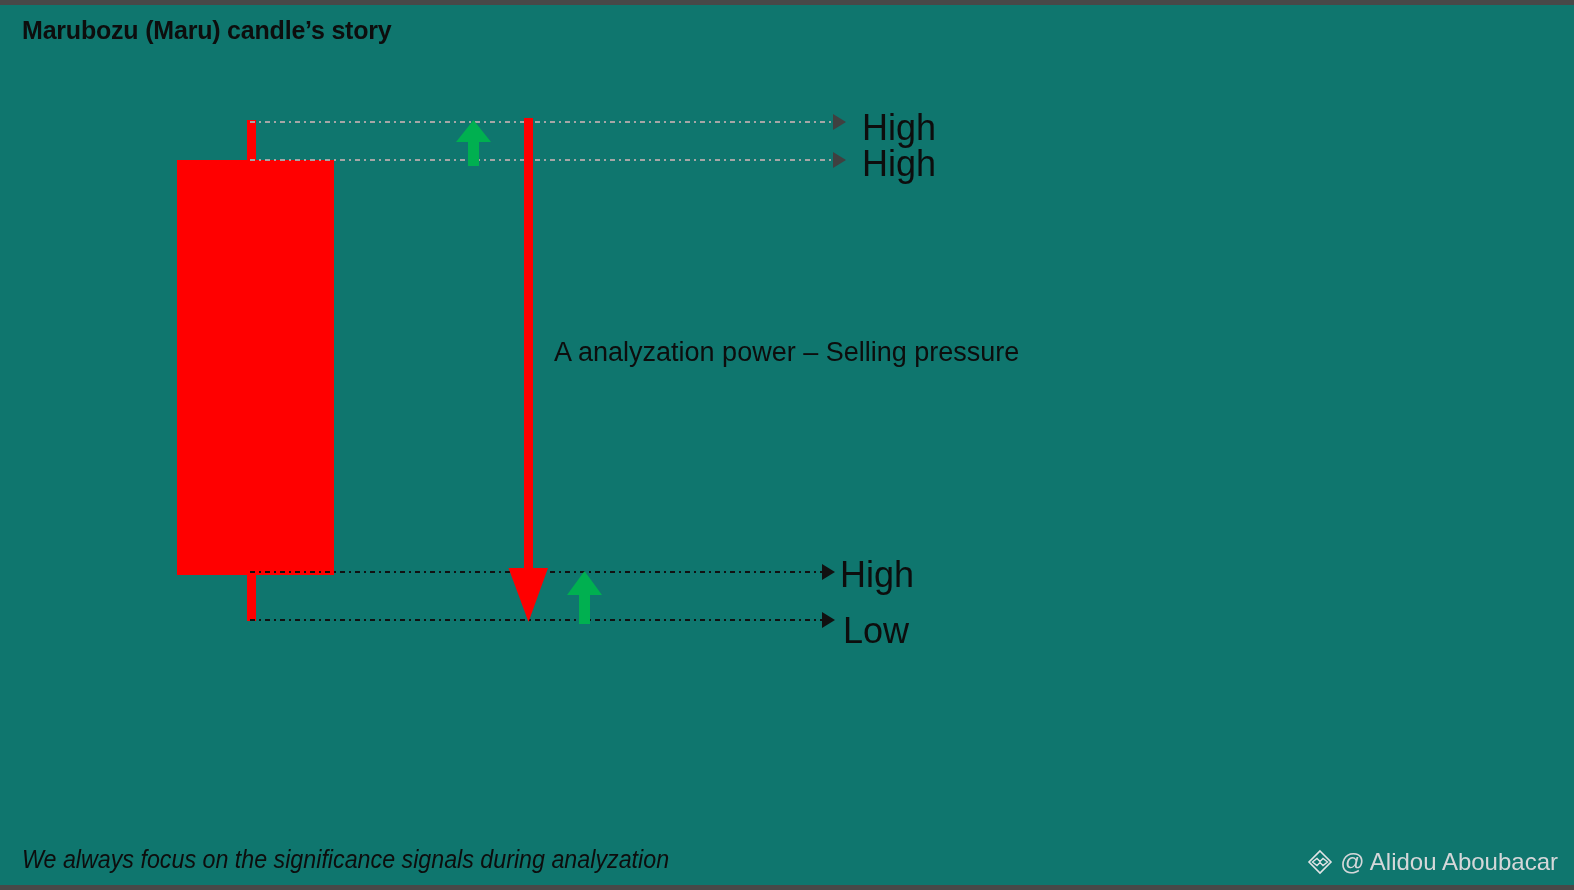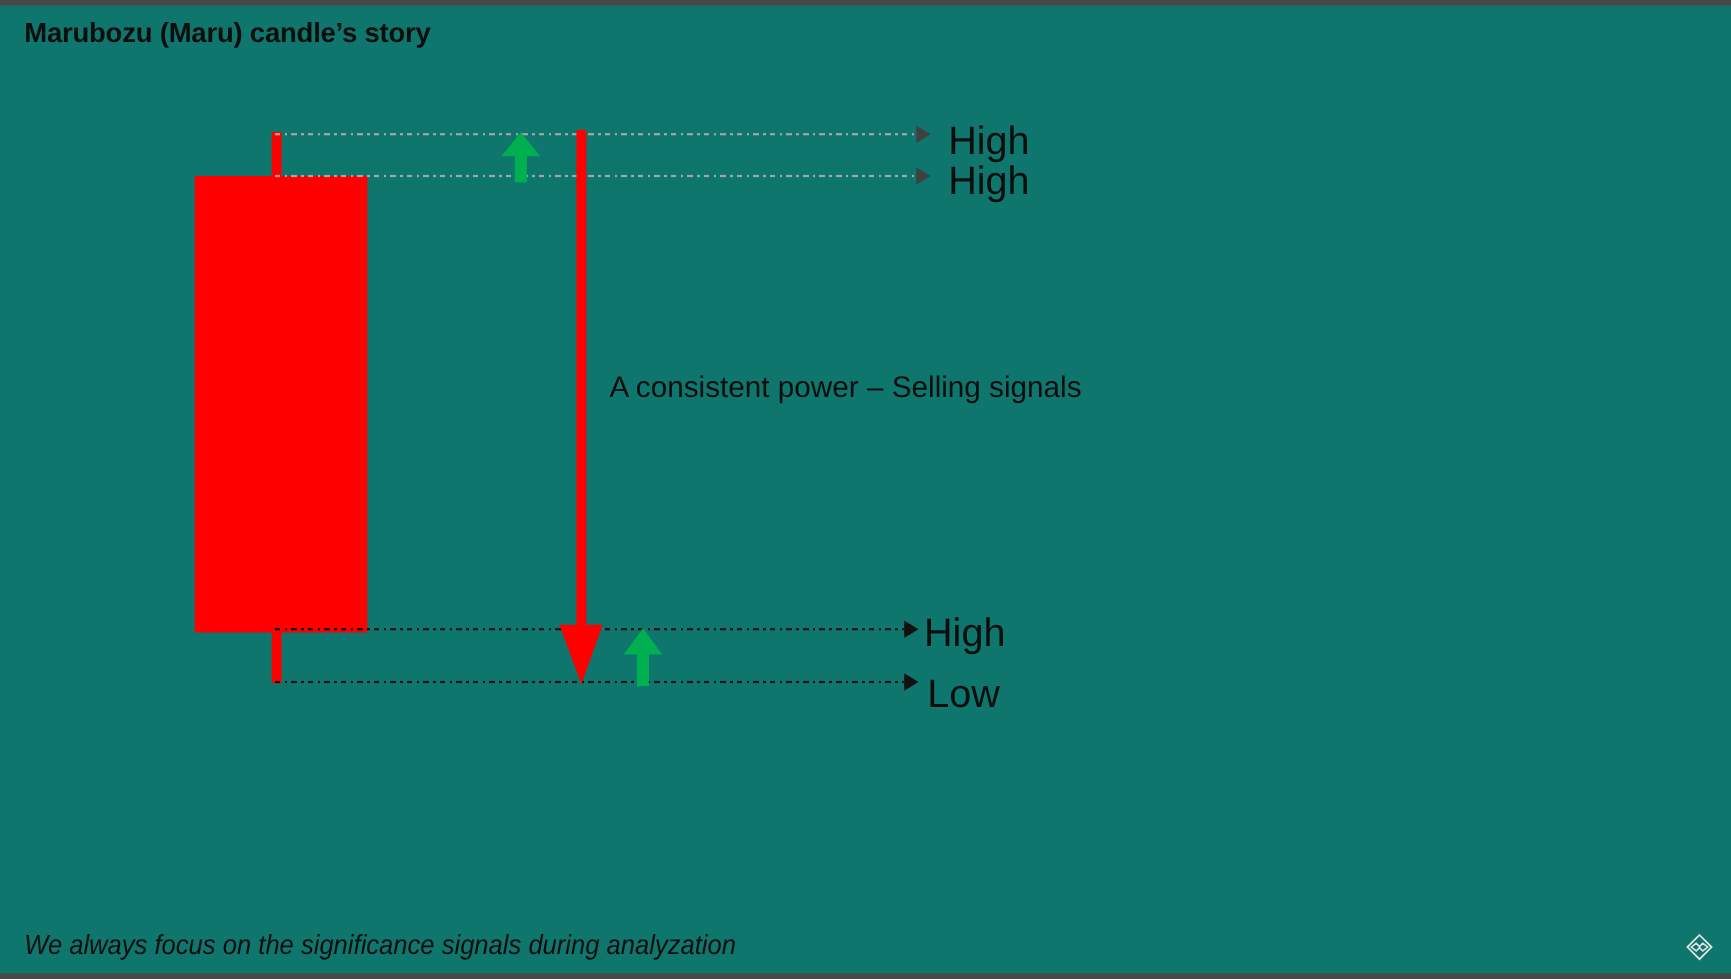--- a/index.html
+++ b/index.html
@@ -201,26 +201,27 @@
   <svg id="green-arrow-upper" class="green-arrow" width="38" height="48" viewBox="0 0 38 48" aria-hidden="true">
     <rect x="13" y="18" width="11" height="30" fill="#00b050"></rect>
     <polygon points="18.5,2 36,24 1,24" fill="#00b050"></polygon>
   </svg>
 
   <svg id="green-arrow-lower" class="green-arrow" width="38" height="58" viewBox="0 0 38 58" aria-hidden="true">
     <rect x="13" y="22" width="11" height="36" fill="#00b050"></rect>
     <polygon points="18.5,5 36,29 1,29" fill="#00b050"></polygon>
   </svg>
 
-  <div id="annotation-text">A consistent power – Selling signals</div>
+  <div id="annotation-text">A analyzation power – Selling pressure</div>
 
   <div id="footer-note">We always focus on the significance signals during analyzation</div>
 
   <div id="watermark">
     <span class="wm-mark">
       <svg width="26" height="26" viewBox="0 0 26 26" aria-hidden="true">
         <path d="M13 2 L24 13 L13 24 L2 13 Z" fill="none" stroke="#e2e4e6" stroke-width="1.6"></path>
         <path d="M5.5 13 L10 9.5 L13 12.5 L16 9.5 L20.5 13 L16 16.5 L13 13.5 L10 16.5 Z" fill="none" stroke="#e2e4e6" stroke-width="1.4"></path>
       </svg>
     </span>
+    <span>@ Alidou Aboubacar</span>
   </div>
 
 </div>
 
 </body></html>

